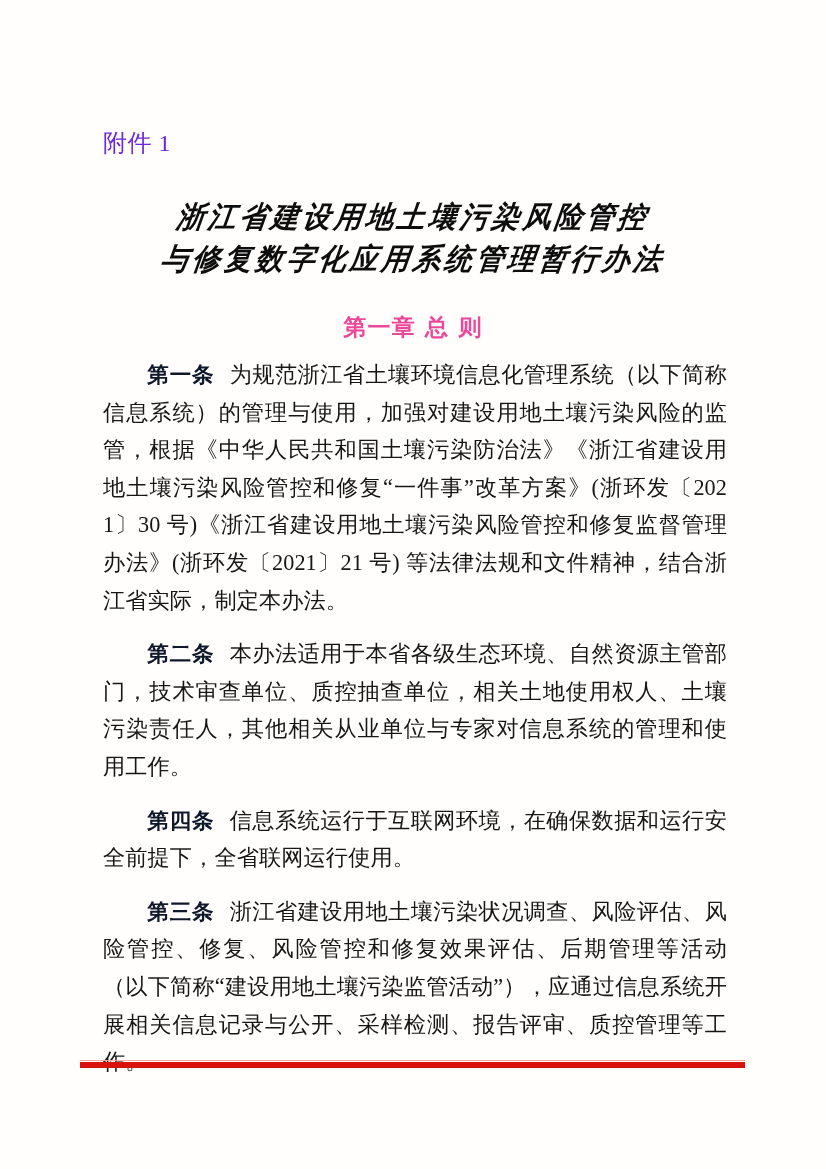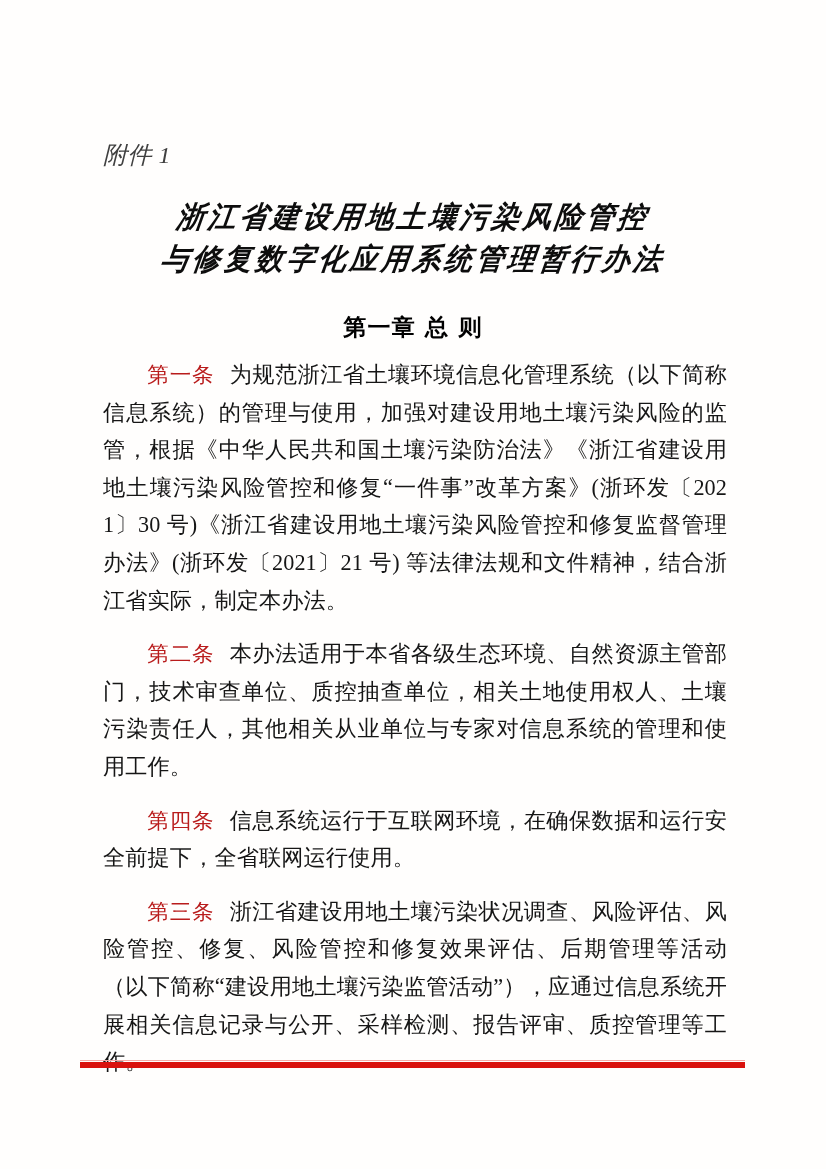--- a/index.html
+++ b/index.html
@@ -22,28 +22,27 @@
     left: 0; top: 0;
     width: 826px;
     height: 1169px;
     background: #fffefd;
   }
 
   
   .attachment-label {
     position: absolute;
     left: 103px;
-    top: 138px;
+    top: 126px;
     font-family: "Liberation Serif", "DejaVu Serif", serif;
     font-size: 24px;
     line-height: 34px;
     letter-spacing: 0.5px;
-    color: #404040;
+    color: #6d28d9;
     white-space: pre;
-    font-style: italic;
   }
 
   
   .doc-title {
     position: absolute;
     left: 0;
     top: 196px;
     width: 826px;
     text-align: center;
   }
@@ -66,21 +65,21 @@
     position: absolute;
     left: 0;
     top: 310px;
     width: 826px;
     text-align: center;
     font-family: "DejaVu Sans", "Liberation Sans", sans-serif;
     font-size: 23px;
     line-height: 34px;
     font-weight: 700;
     letter-spacing: 1.2px;
-    color: #000000;
+    color: #ec4899;
     white-space: pre;
   }
 
   
   .body-block {
     position: absolute;
     left: 103px;
     top: 356px;
     width: 624px;
   }
@@ -97,24 +96,24 @@
     word-break: break-all;
   }
   .para + .para { margin-top: 16px; }
 
   .indent {
     display: inline-block;
     width: 44px;
   }
   .article-no {
     font-family: "DejaVu Sans", "Liberation Sans", sans-serif;
-    font-weight: 400;
+    font-weight: 700;
     font-size: 21.5px;
     letter-spacing: 0.5px;
-    color: #b91c1c;
+    color: #0f172a;
   }
   .gap-after-no {
     display: inline-block;
     width: 15px;
   }
 
   
   .red-rule {
     position: absolute;
     left: 80px;

